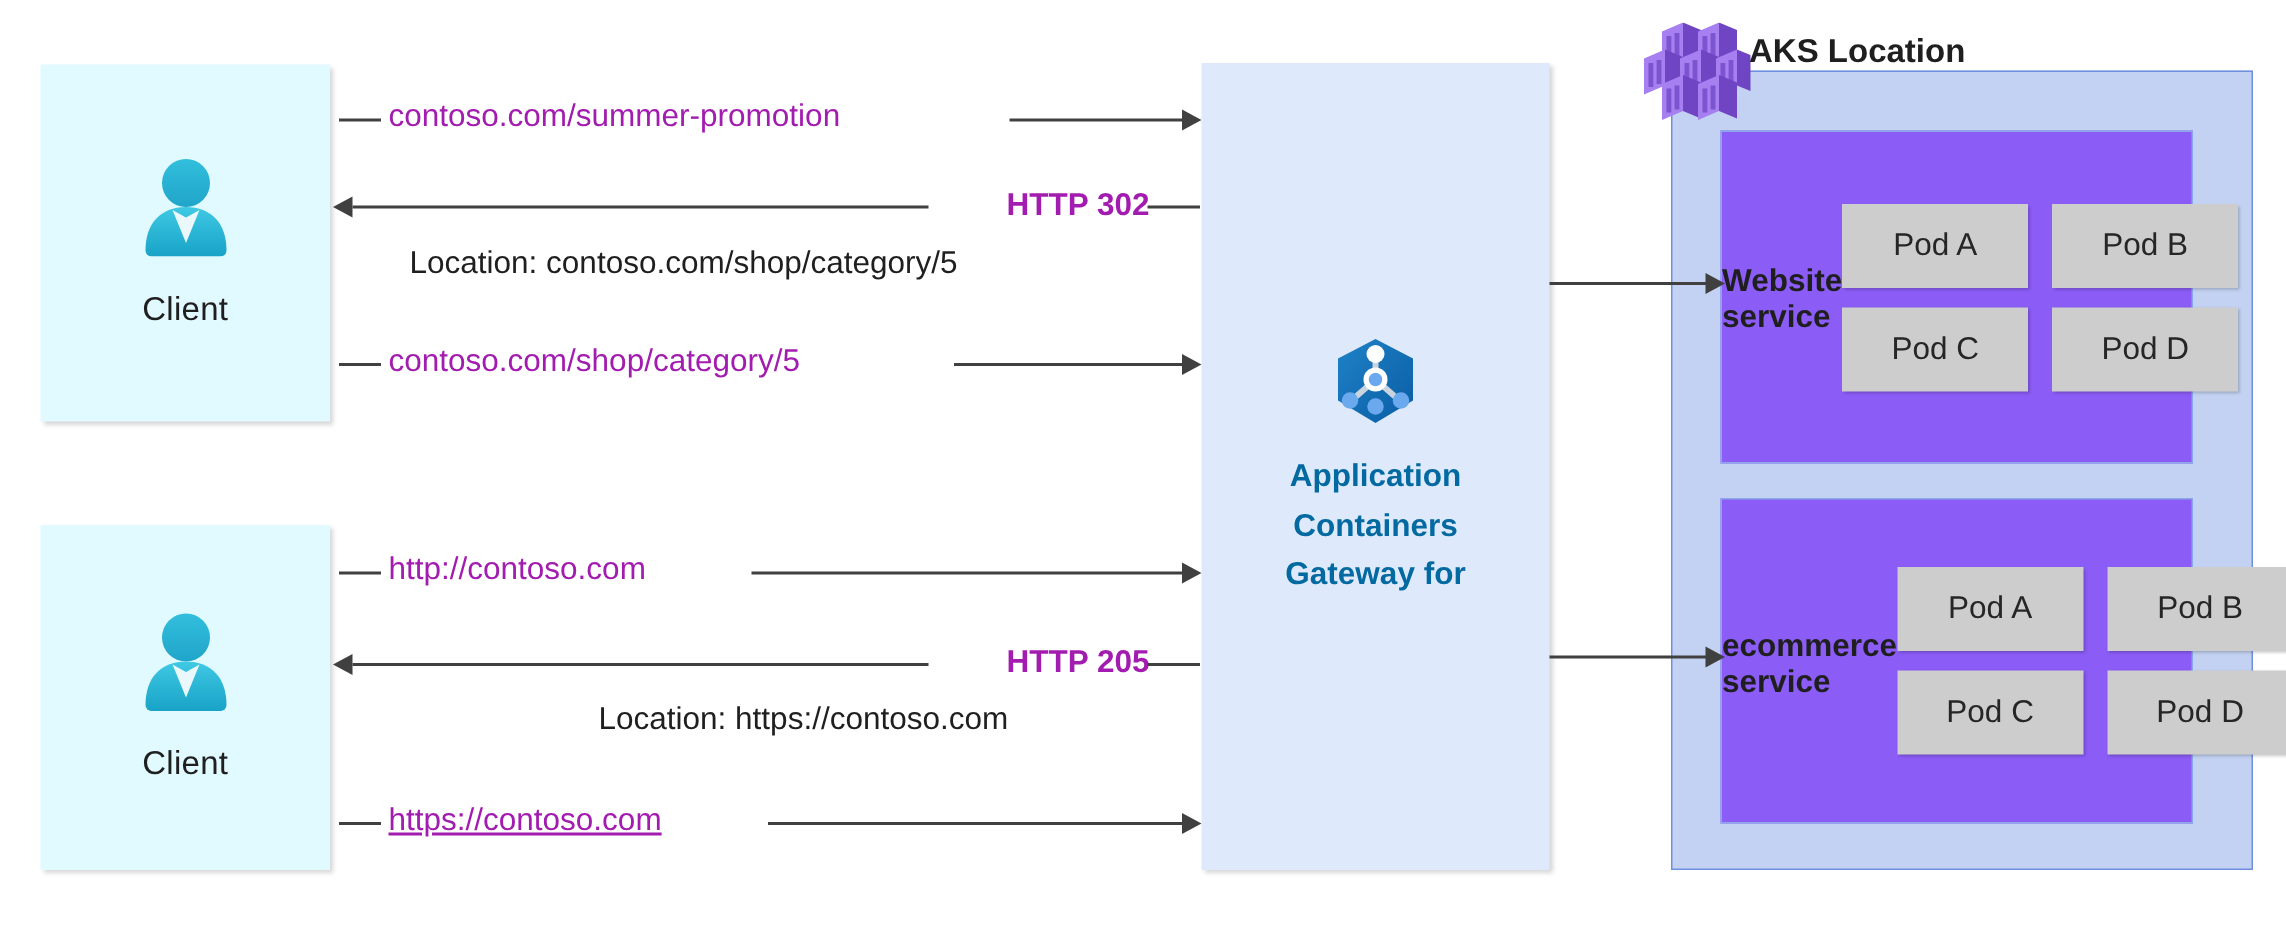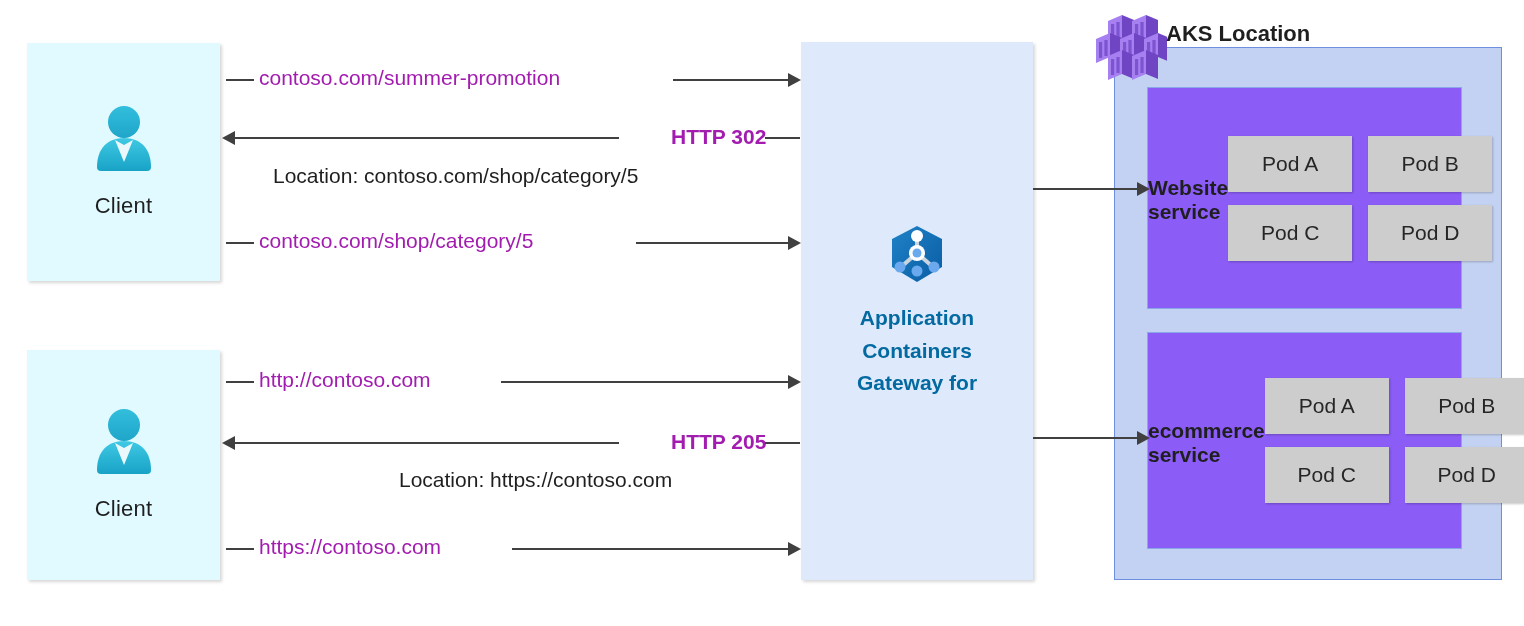--- a/index.html
+++ b/index.html
@@ -245,21 +245,21 @@
   <div class="abs hline" style="left:501px; top:381px; width:287px;"></div>
   <div class="abs arrow-right" style="left:788px; top:375px;"></div>
 
   <div class="abs arrow-left" style="left:222px; top:436px;"></div>
   <div class="abs hline" style="left:235px; top:442px; width:384px;"></div>
   <div class="abs flow-label bold" style="left:631px; top:430px;">HTTP 205</div>
   <div class="abs hline" style="left:765px; top:442px; width:35px;"></div>
   <div class="abs sub-label" style="left:399px; top:468px;">Location: https://contoso.com</div>
 
   <div class="abs hline" style="left:226px; top:548px; width:28px;"></div>
-  <div class="abs flow-label" style="left:259px; top:535px;">https://contoso.com</div>
+  <div class="abs flow-label" style="left:259px; top:535px;text-decoration:underline;">https://contoso.com</div>
   <div class="abs hline" style="left:512px; top:548px; width:276px;"></div>
   <div class="abs arrow-right" style="left:788px; top:542px;"></div>
 
   <div class="abs hline" style="left:1033px; top:188px; width:115px;"></div>
   <div class="abs arrow-right" style="left:1137px; top:182px;"></div>
 
   <div class="abs hline" style="left:1033px; top:437px; width:115px;"></div>
   <div class="abs arrow-right" style="left:1137px; top:431px;"></div>
 
 </div>

